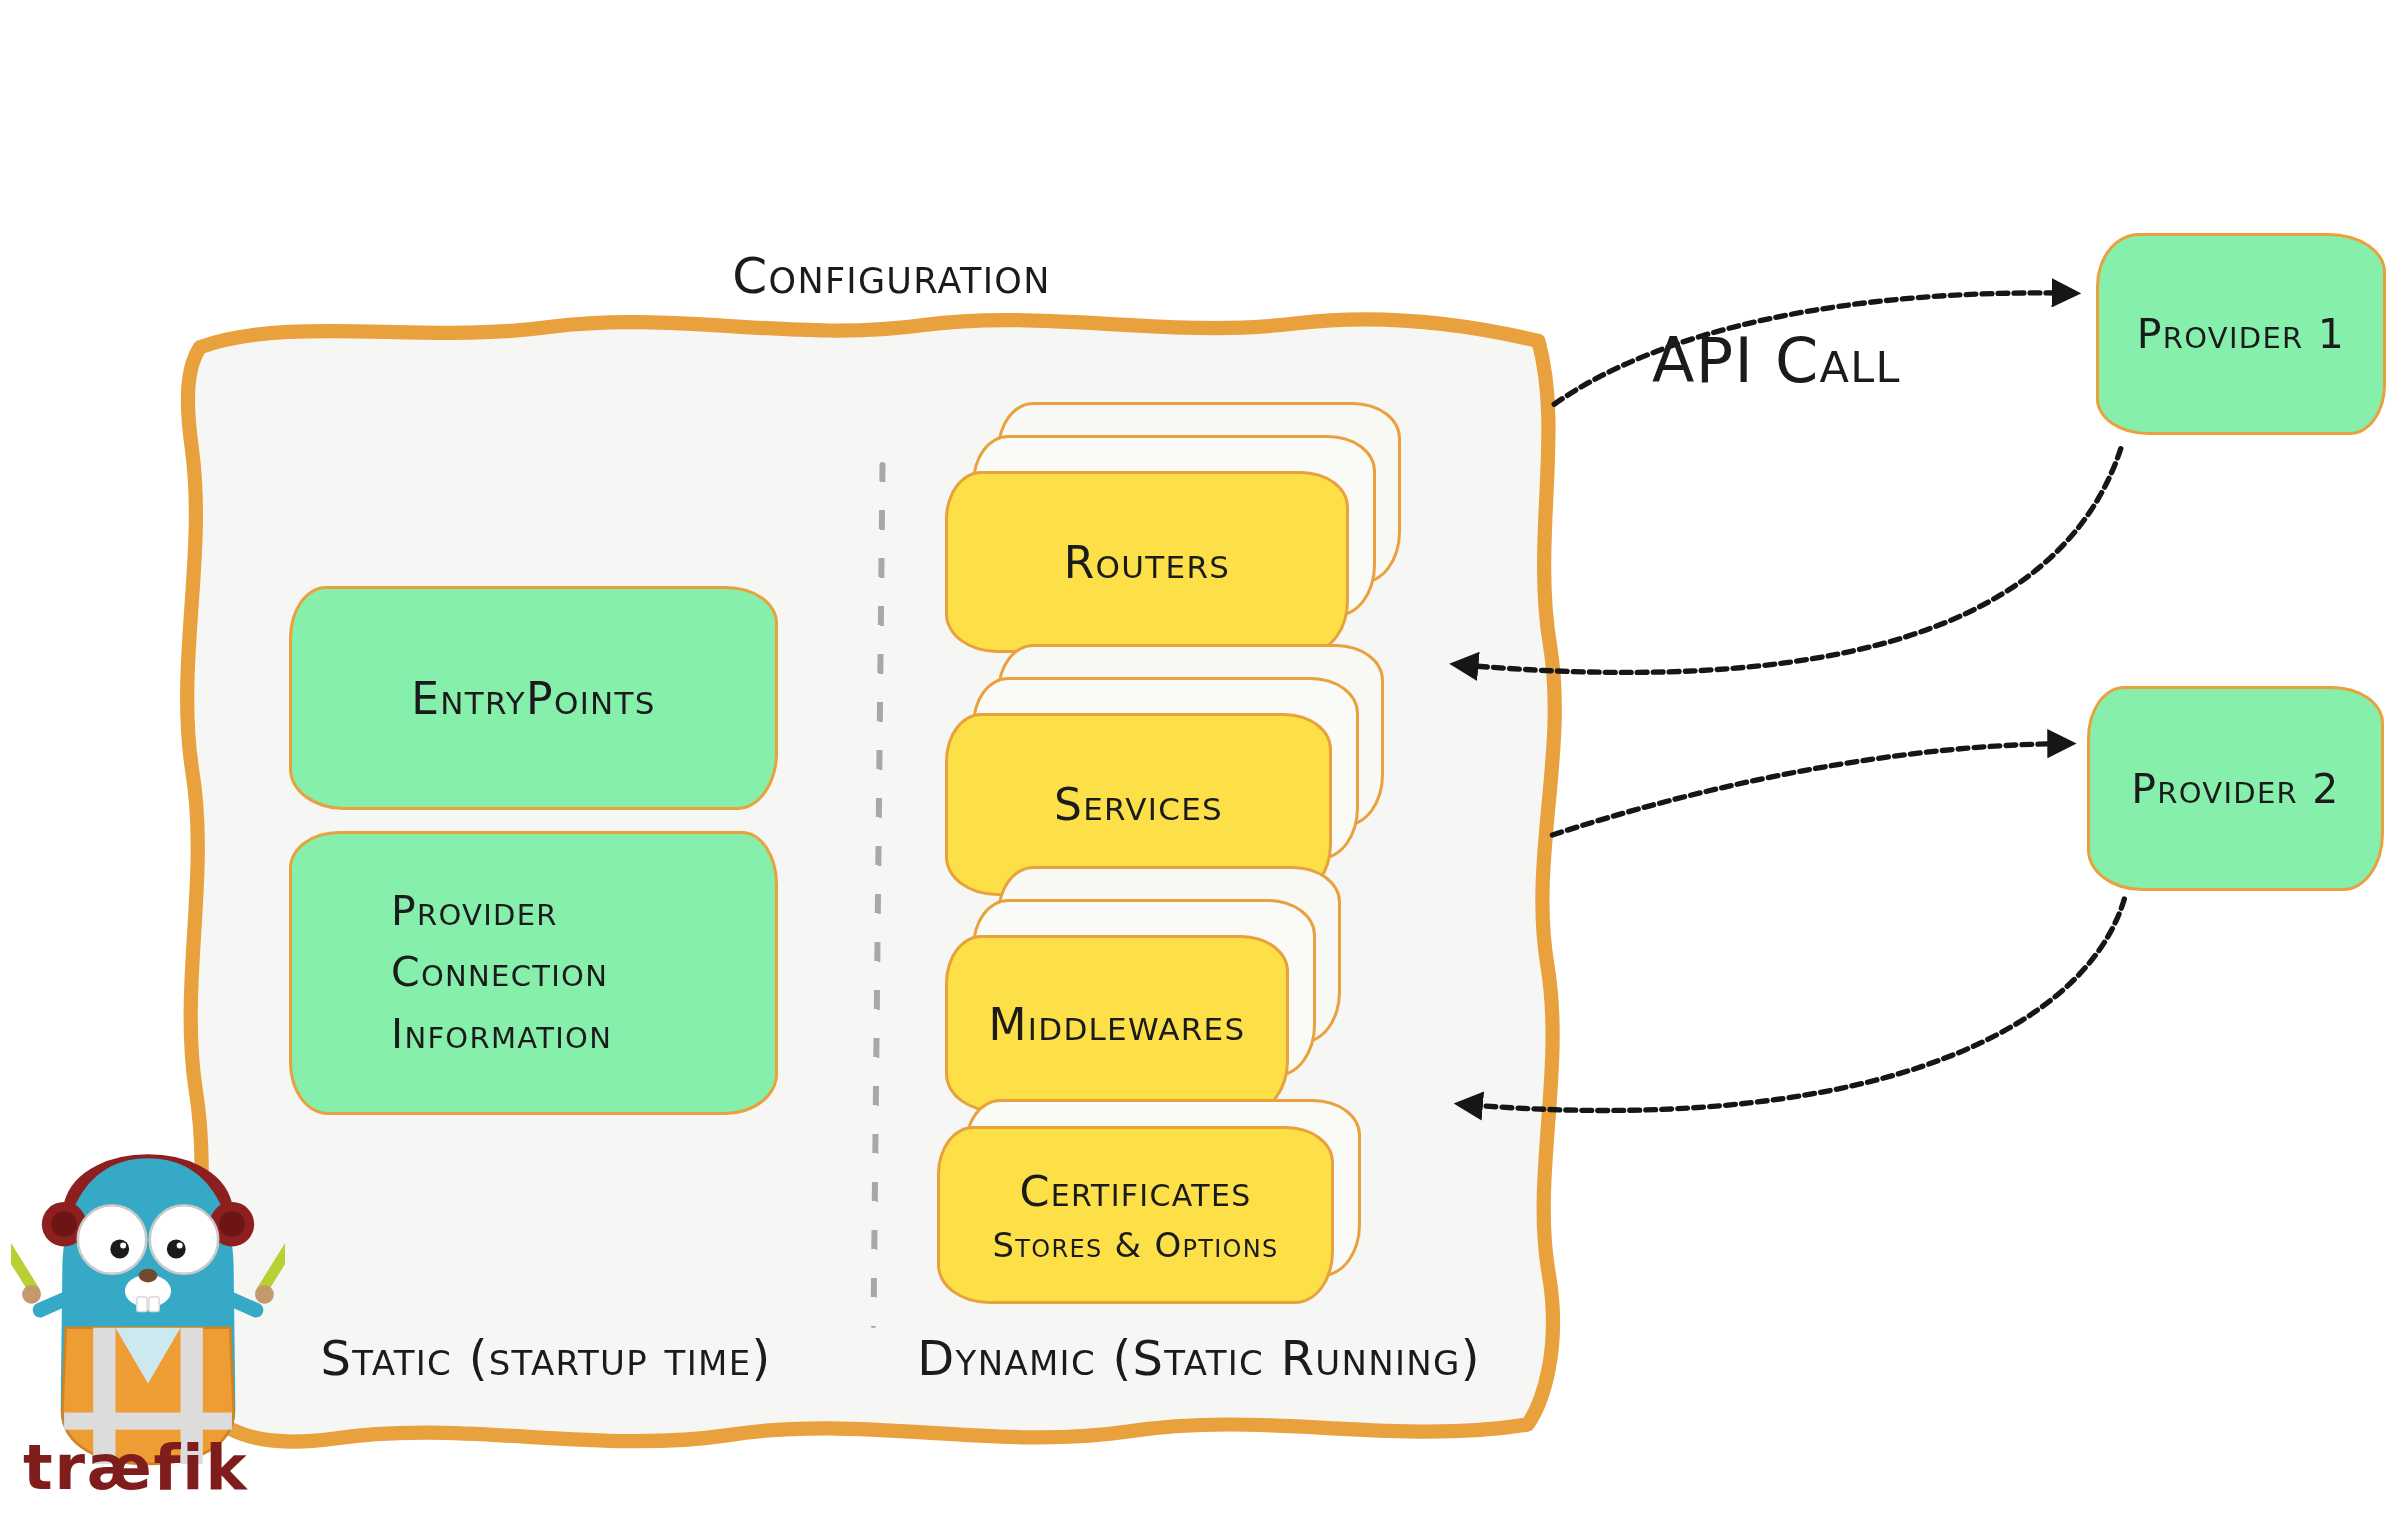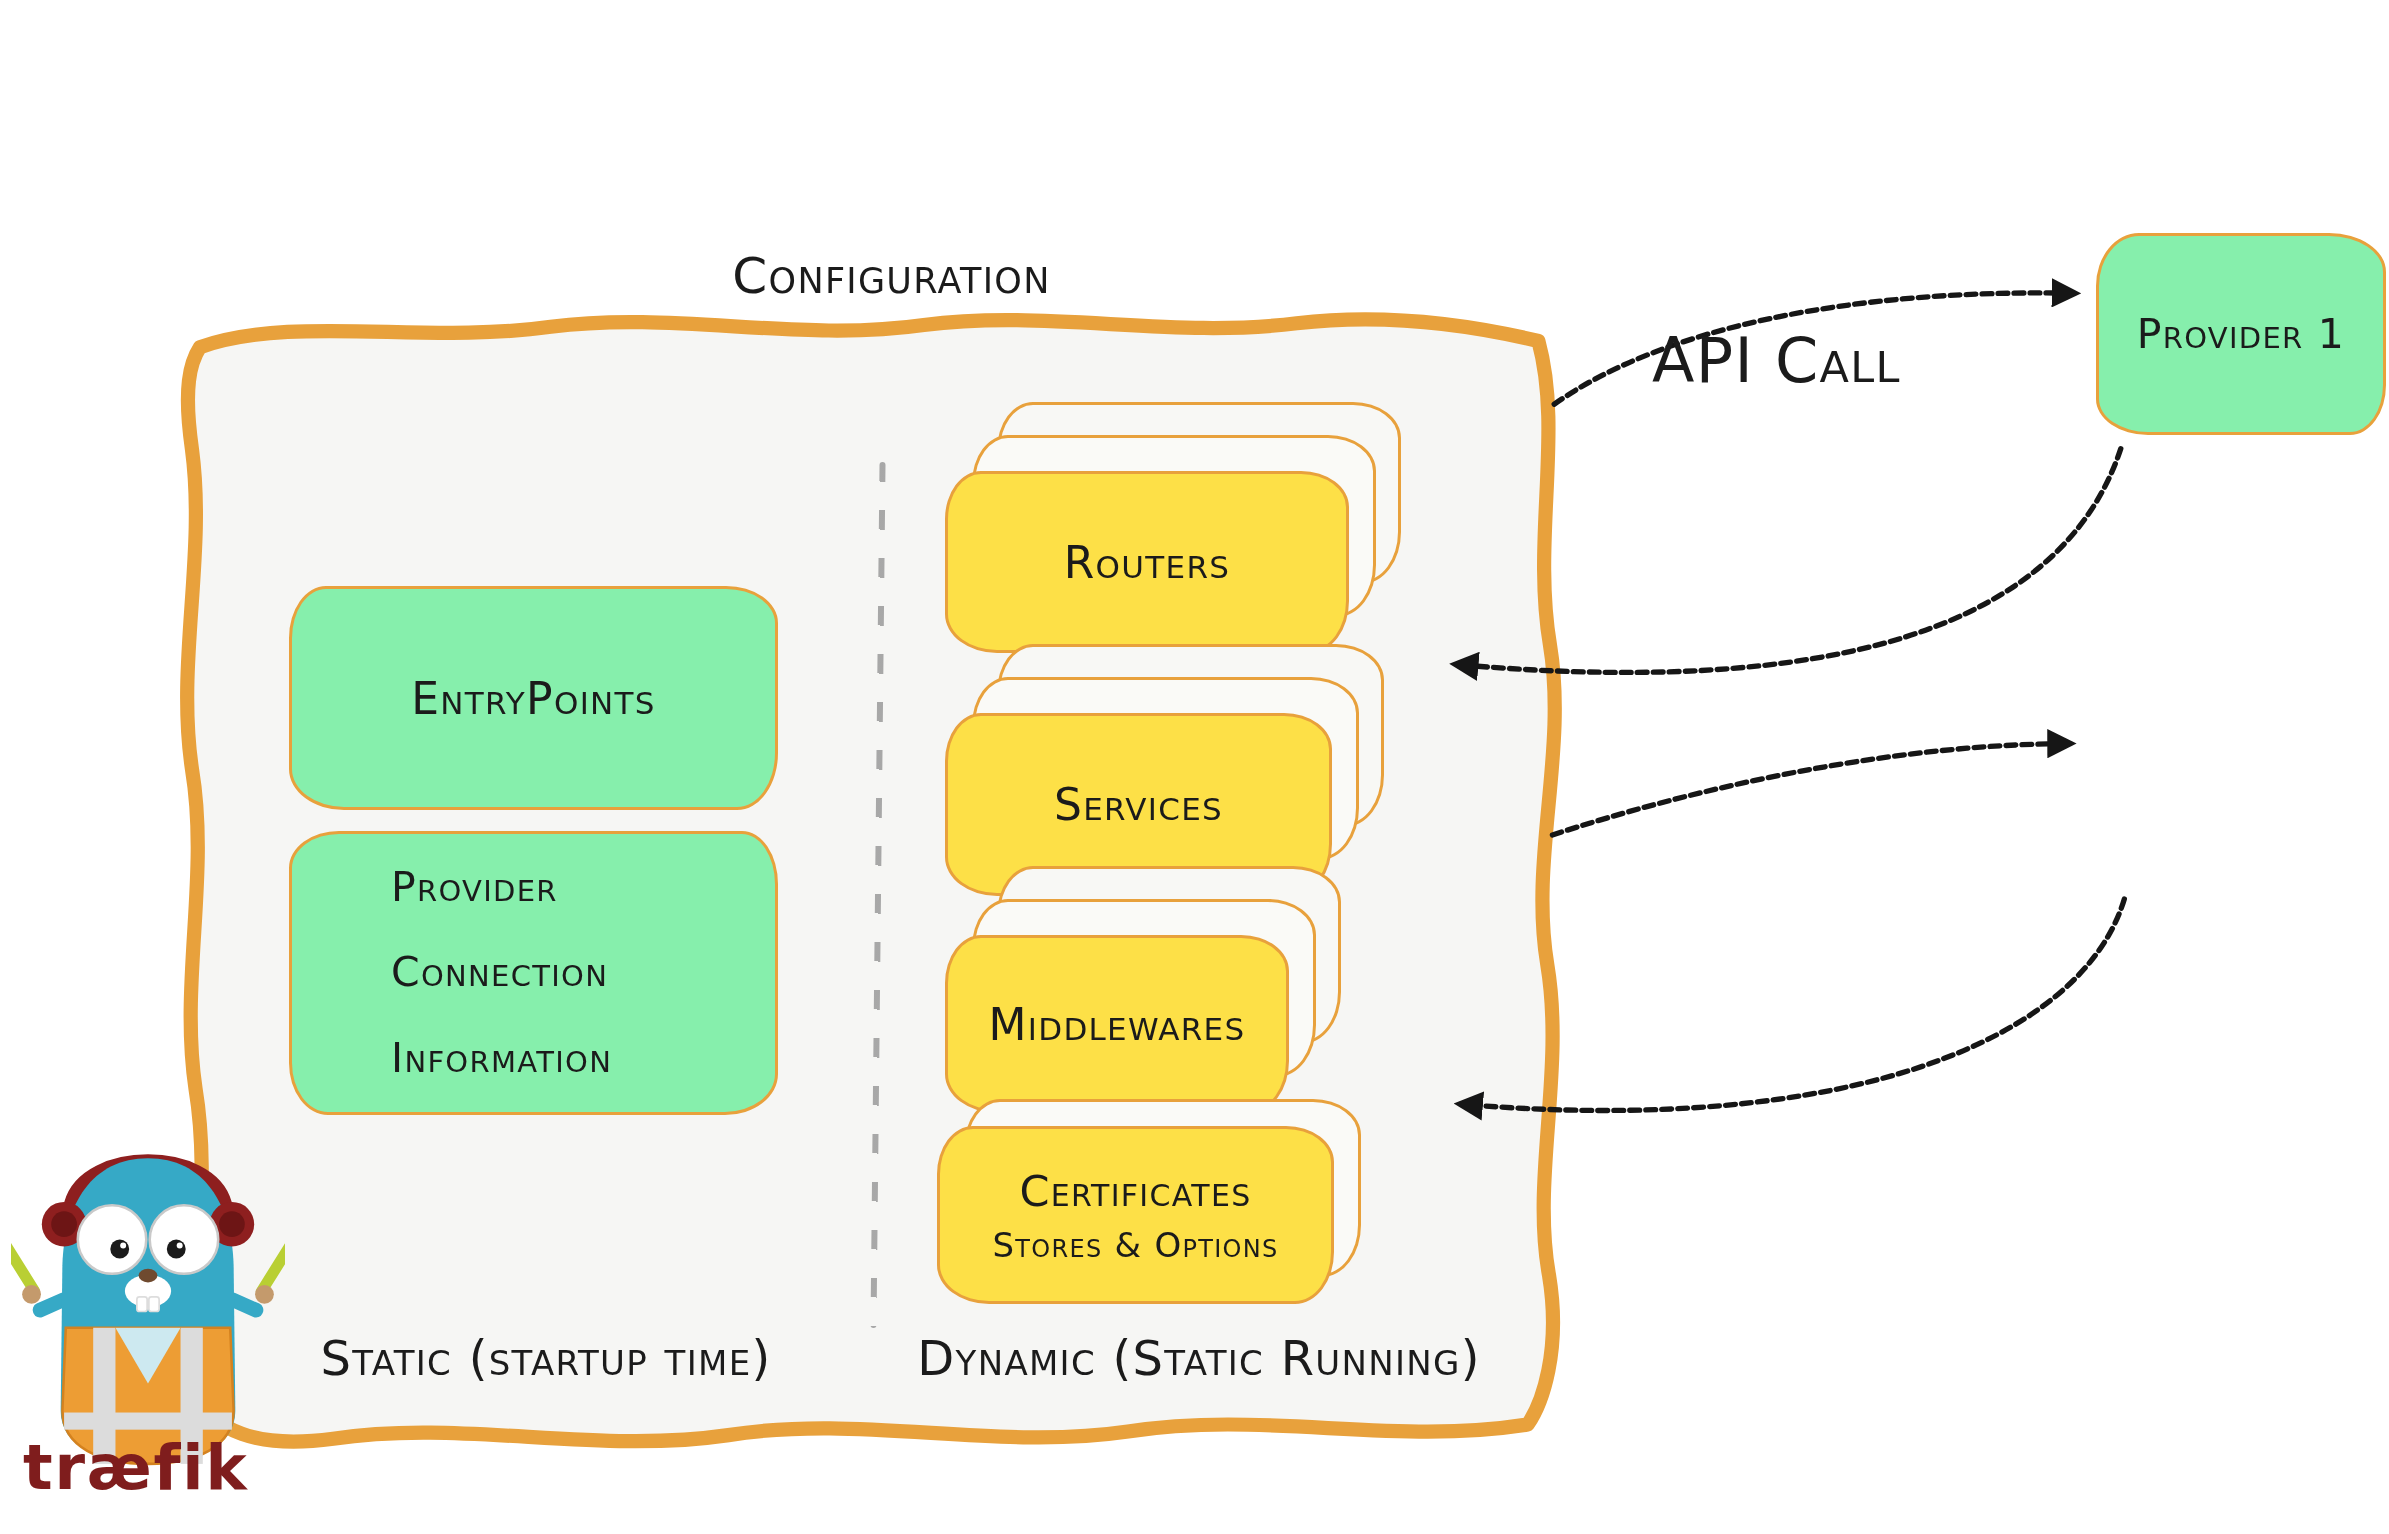--- a/index.html
+++ b/index.html
@@ -19,21 +19,21 @@
     background:#86efac; border:3.6px solid #E8A13C;
     display:flex; align-items:center; justify-content:center;
     font-size:44px;
   }
   .wobble-a { border-radius:37px 52px 41px 55px / 52px 37px 57px 41px; }
   .wobble-b { border-radius:50px 36px 53px 39px / 37px 53px 41px 52px; }
   .wobble-c { border-radius:43px 57px 36px 52px / 53px 39px 50px 36px; }
 
   .provider-info-box {
     flex-direction:column; align-items:flex-start; justify-content:center;
-    padding-left:99px; font-size:41px; line-height:1.5;gap:24px;
+    padding-left:99px; font-size:41px; line-height:1.5;
   }
 
   
   .stack { position:absolute; }
   .stack .card {
     position:absolute; left:0; top:0; right:0; bottom:0;
     box-sizing:border-box; border:3.6px solid #E8A13C; background:#fde047;
     border-radius:36px 48px 39px 52px / 48px 36px 52px 39px;
     display:flex; align-items:center; justify-content:center; flex-direction:column;
     font-size:44px;
@@ -130,20 +130,23 @@
       <span class="cert-sub">Stores &amp; Options</span>
     </div>
   </div>
 
   <div class="abs caption sc" style="left:262px; top:1330px; width:568px;">Static (startup time)</div>
   <div class="abs caption sc" style="left:906px; top:1330px; width:586px;">Dynamic (Static Running)</div>
 
   <div class="node wobble-c sc" style="left:2096px; top:233px; width:290px; height:202px; font-size:41px;">
     <span>Provider 1</span>
   </div>
+  <div class="node wobble-a sc" style="left:2087px; top:686px; width:297px; height:205px; font-size:41px;">
+    <span>Provider 2</span>
+  </div>
 
   <svg class="abs overlay" style="left:0; top:0;" width="2389" height="1535" viewBox="0 0 2690 1728">
     <defs>
       <marker id="ah" viewBox="0 0 10 10" refX="7.5" refY="5" markerWidth="5.5" markerHeight="5.5" orient="auto">
         <path d="M0,0 L10,5 L0,10 Z" fill="#161616"></path>
       </marker>
     </defs>
     <g fill="none" stroke="#161616" stroke-width="6" stroke-linecap="round" stroke-dasharray="11 7">
       <path d="M 1750 455 C 1870 370, 2080 325, 2335 330" marker-end="url(#ah)"></path>
       <path d="M 2388 505 C 2330 680, 2120 790, 1640 748" marker-end="url(#ah)"></path>

